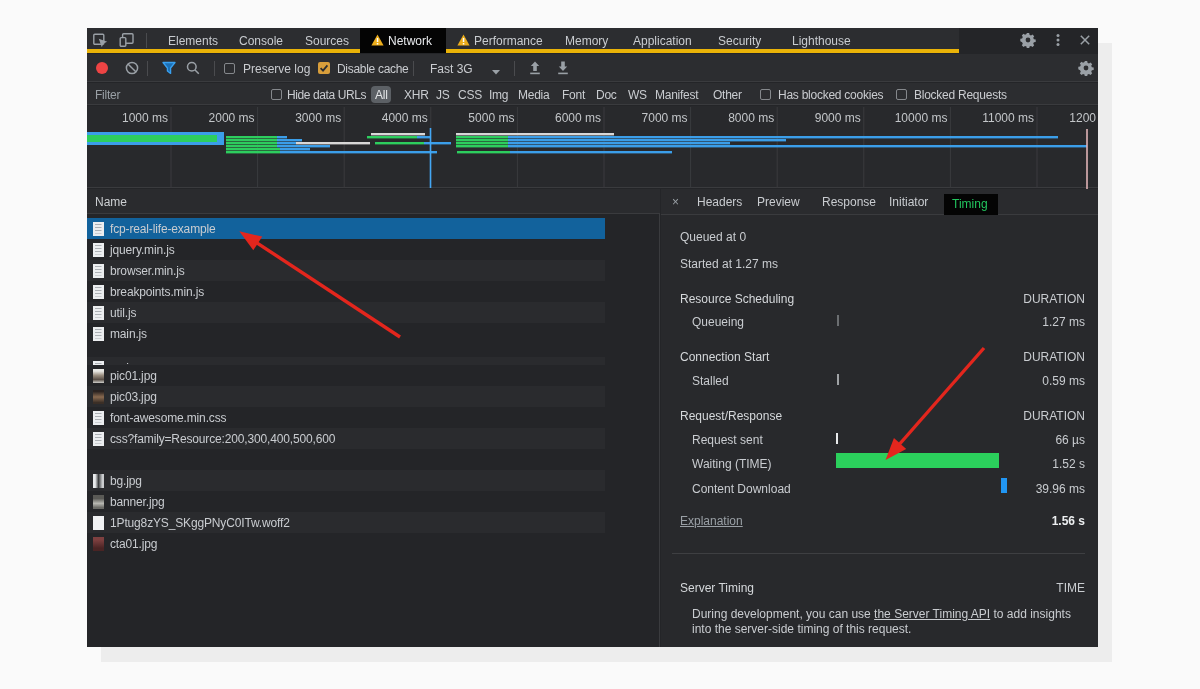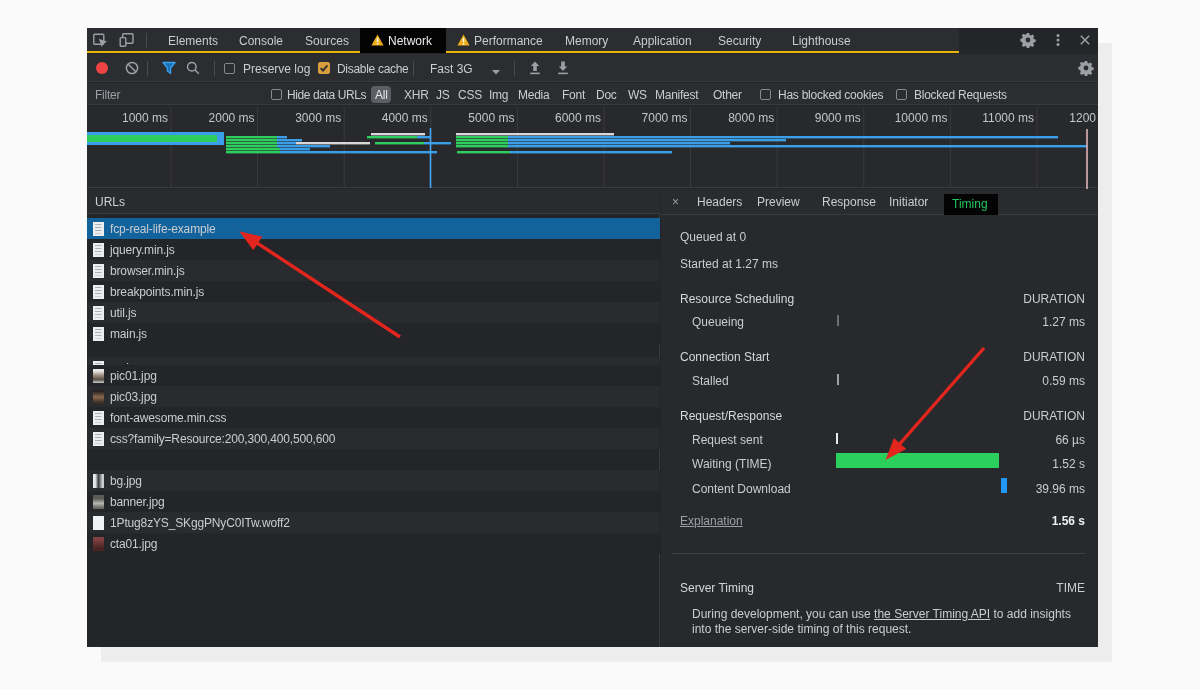--- a/index.html
+++ b/index.html
@@ -1,36 +1,36 @@
 <!DOCTYPE html>
 <html><head><meta charset="utf-8"><style>
 * { margin:0; padding:0; box-sizing:border-box; }
 html,body { width:1200px; height:689px; background:#fafafa; overflow:hidden;
   font-family:"Liberation Sans", sans-serif; }
 #win { position:absolute; left:87px; top:28px; width:1011px; height:619px;
   background:#242528; box-shadow:14px 15px 0 rgba(16,16,16,0.055); }
 #win, #win * { font-size:12px; color:#c9ccd0; }
 .abs { position:absolute; }
-.tabbar { position:absolute; left:0; top:0; width:872px; height:25px; background:#2c2d30; border-bottom:2px solid #eab308; }
+.tabbar { position:absolute; left:0; top:0; width:872px; height:25px; background:#2c2d30; border-bottom:4px solid #eab308; }
 .toolbar { position:absolute; left:0; top:26px; width:1011px; height:28px; background:#2c2d30; border-bottom:1px solid #3a3b3e; }
 .filterbar { position:absolute; left:0; top:55px; width:1011px; height:22px; background:#2c2d30; border-bottom:1px solid #3a3b3e; }
 .filterbar .t { letter-spacing:-0.25px; }
 .ovwrap { position:absolute; left:0; top:78px; width:1011px; height:82px; background:#28292c; border-bottom:1px solid #3a3b3e; }
 .ovr { position:absolute; left:0; top:0; }
 .olab { font:10px "Liberation Sans", sans-serif; fill:#c3c6c9; }
 .t { position:absolute; line-height:12px; white-space:nowrap; color:#bdc1c5; }
 .sep { position:absolute; width:1px; background:#4a4b4e; }
 .nettab { position:absolute; left:273px; top:0; width:86px; height:25px; background:#040404; }
 .icb { position:absolute; width:16px; height:16px; }
 .cb { position:absolute; width:11px; height:11px; border:1.4px solid #85888c; border-radius:2px; background:transparent; }
 .cbc { position:absolute; width:12px; height:12px; border-radius:2px; background:#d89e3b; }
 
 .leftpan { position:absolute; left:0; top:161px; width:573px; height:458px; background:#242528; border-right:1px solid #3a3b3e; }
 .lhead { position:absolute; left:0; top:0; width:573px; height:25px; background:#2a2b2e; border-bottom:1px solid #3a3b3e; }
-.nrow { position:absolute; left:0; width:573px; height:21px; }
+.nrow { position:absolute; left:0; width:518px; height:21px; }
 .nrow.light { background:#2a2b2e; }
 .nrow.dark { background:#242528; }
 .nrow.sel { background:#12629c; }
 .nrow .ntxt { position:absolute; left:23px; top:5px; line-height:12px; color:#d7dadd; white-space:nowrap; letter-spacing:-0.15px; }
 .nrow.sel .ntxt { color:#e9ebee; }
 .fic { position:absolute; left:6px; top:3.5px; width:11px; height:14px; }
 .fic.doc { background-color:#eceef0; background-image:repeating-linear-gradient(180deg,rgba(150,155,160,0.75) 0 1px,transparent 1px 3px); background-size:6.5px 9.5px; background-position:2px 2.5px; background-repeat:no-repeat; }
 .fic.woff { background:#f1f2f4; }
 .fic.img1 { background:#cfcfcb;background:linear-gradient(180deg,#e8e8e4 15%,#9a8e80 45%,#5a5048 75%,#cfcfcb 100%); }.fic.img2 { background:#4a3a30;background:linear-gradient(180deg,#2a2220 10%,#8a6a50 50%,#3a2e26 90%); }.fic.img3 { background:#8a564c;background:linear-gradient(180deg,#b89688 10%,#8a4a3c 55%,#58342c 95%); }.fic.img4 { background:#cfd2d4;background:linear-gradient(90deg,#e8eaec 20%,#3a3c3e 50%,#caccce 85%); }.fic.img5 { background:#8e8e8a;background:linear-gradient(180deg,#5a5a56 25%,#b8b8b2 60%,#6a6a66 90%); }.fic.img6 { background:#6a3434;background:linear-gradient(180deg,#7e4040 20%,#4a2424 80%); }
 .rightpan { position:absolute; left:574px; top:161px; width:437px; height:458px; background:#28292c; }
@@ -217,21 +217,21 @@
 <rect x="193" y="45" width="157" height="2.4" fill="#3b9ee9"></rect>
 <rect x="370" y="45" width="53" height="2.4" fill="#2dce5e"></rect>
 <rect x="423" y="45" width="162" height="2.4" fill="#3b9ee9"></rect>
 <line x1="343.5" y1="22" x2="343.5" y2="82" stroke="#43a7f5" stroke-width="1.6"></line>
 <line x1="1000" y1="23" x2="1000" y2="84" stroke="#e0b3b7" stroke-width="1.6"></line>
 </svg>
   </div>
 
   <div class="leftpan">
     <div class="lhead">
-        <span class="t" style="left:8px;top:7px;color:#cdd0d3">URLs</span>
+        <span class="t" style="left:8px;top:7px;color:#cdd0d3">Name</span>
       </div>
   </div>
   <div class="nrow sel" style="top:190px">
       <span class="fic doc"></span>
       <span class="ntxt">fcp-real-life-example</span>
     </div>
 <div class="nrow dark" style="top:211px">
       <span class="fic doc"></span>
       <span class="ntxt">jquery.min.js</span>
     </div>

